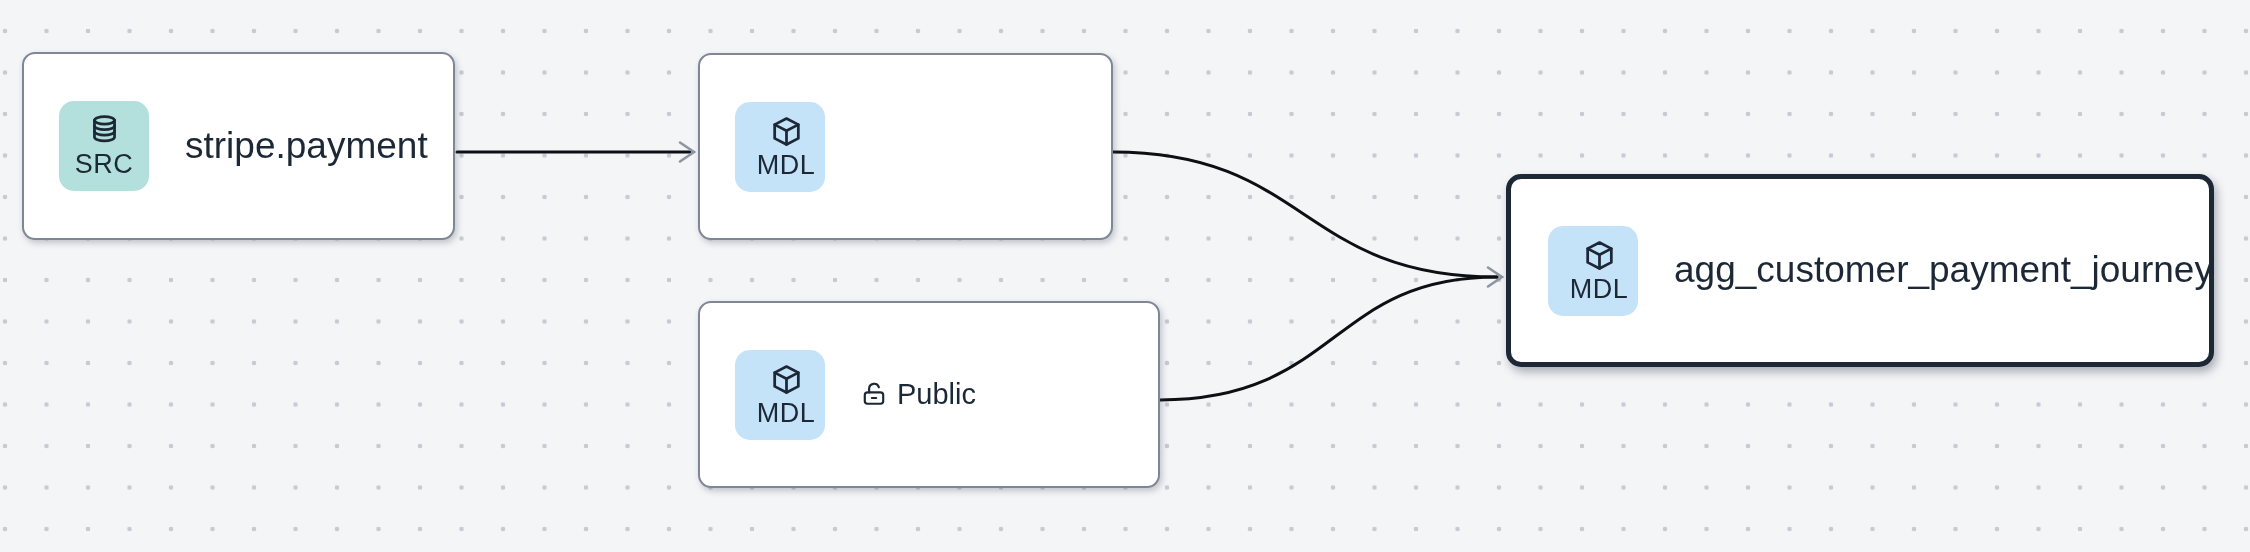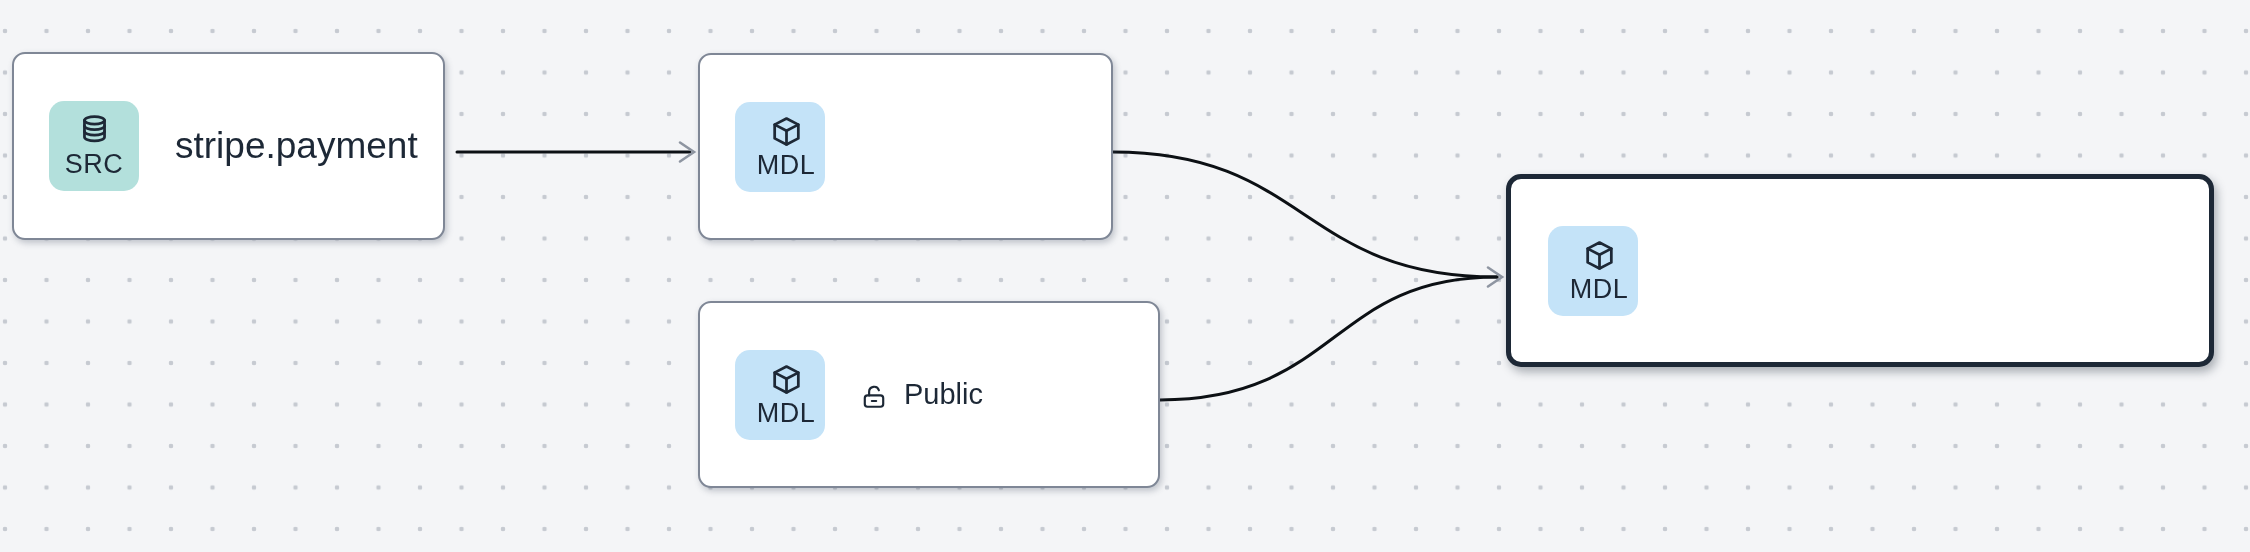--- a/index.html
+++ b/index.html
@@ -51,21 +51,21 @@
     box-shadow: 2px 3px 6px rgba(70, 80, 100, 0.30);
     cursor: pointer;
   }
   .node.selected {
     border: 5px solid var(--selected-border, #1d2836);
     border-radius: 15px;
     padding-left: 37px;
     box-shadow: 3px 5px 10px rgba(29, 40, 54, 0.35);
   }
 
-  .node--stripe-payment { left: 12px;   top: 52px;  width: 433px; height: 188px; }
+  .node--stripe-payment { left: 22px;   top: 52px;  width: 433px; height: 188px; }
   .node--stg-payments   { left: 698px;  top: 53px;  width: 415px; height: 187px; }
   .node--fct-orders     { left: 698px;  top: 301px; width: 462px; height: 187px; }
   .node--agg-journey    { left: 1506px; top: 174px; width: 708px; height: 193px; }
 
   .badge {
     flex: 0 0 auto;
     width: 90px;
     height: 90px;
     border-radius: 15px;
     display: flex;
@@ -94,22 +94,22 @@
     min-width: 0;
   }
   .title {
     font-size: 37px;
     line-height: 1.15;
     color: var(--ink, #1d2836);
     white-space: nowrap;
   }
   .subtitle {
     display: flex;
-    align-items: flex-end;
-    gap: 17px;
+    align-items: center;
+    gap: 10px;
     font-size: 29px;
     line-height: 1.1;
     color: var(--ink, #1d2836);
   }
   .subtitle svg { width: 26px; height: 26px; display: block; }
 
   .icon-stroke {
     fill: none;
     stroke: var(--ink, #1d2836);
     stroke-width: 2;
@@ -195,15 +195,18 @@
     <div class="badge badge--mdl">
       <svg viewBox="0 0 24 24">
         <g class="icon-stroke">
           <path d="M12 2.6 L20.6 7 V17 L12 21.4 L3.4 17 V7 Z"></path>
           <path d="M3.4 7 L12 11.4 L20.6 7"></path>
           <path d="M12 11.4 V21.4"></path>
         </g>
       </svg>
       <span class="badge-label">MDL</span>
     </div>
+    <div class="labels">
+      <div class="title">agg_customer_payment_journey</div>
+    </div>
   </div>
 
 </div>
 
 </body></html>

